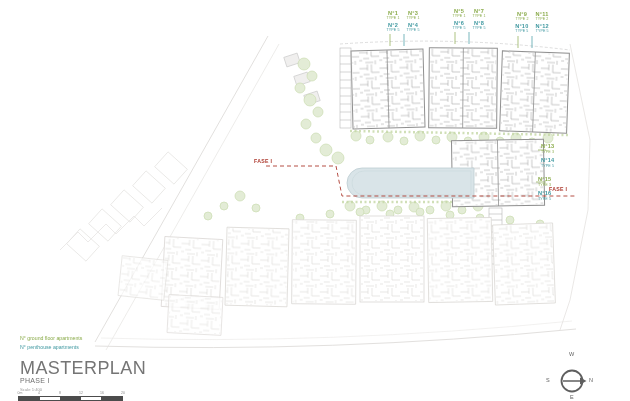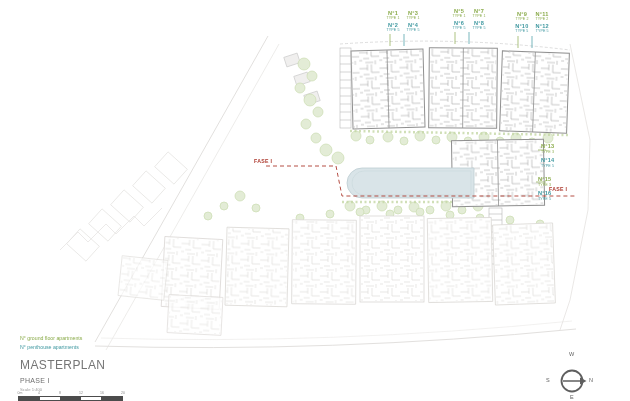--- a/index.html
+++ b/index.html
@@ -17,21 +17,21 @@
   
   .sg{position:absolute;display:flex;flex-direction:column;gap:3px;}
   .sc{display:flex;flex-direction:column;line-height:1.2;}
   
   .fase{position:absolute;color:#ad3a2f;font-size:5.2px;font-weight:bold;letter-spacing:.3px;}
   
   .legend{position:absolute;left:20px;top:334px;line-height:1.75;}
   .legend .lg{font-size:5.2px;color:#8aab4a;display:block;}
   .legend .lp{font-size:5.2px;color:#3f98a0;display:block;}
   
-  .title{position:absolute;left:20px;top:358px;font-size:12px;color:#757575;letter-spacing:.4px;}
+  .title{position:absolute;left:20px;top:358px;font-size:18px;color:#757575;letter-spacing:.4px;}
   .phase{position:absolute;left:20px;top:377px;font-size:7px;color:#6f6f6f;letter-spacing:.3px;}
   .scalenote{position:absolute;left:20px;top:386.5px;font-size:4.2px;color:#9a9a9a;}
   
   .sbar{position:absolute;left:18px;top:391px;width:105px;}
   .sbar .ticks{position:relative;height:5px;}
   .sbar .ticks span{position:absolute;font-size:3.5px;color:#8a8a8a;transform:translateX(-50%);}
   .sbar .bar{display:flex;height:2.6px;border:0.5px solid #4c4c4c;}
   .sbar .bar i{flex:1;display:block;}
   .sbar .bar i:nth-child(odd){background:#4c4c4c;}
   .sbar .bar i:nth-child(even){background:#ffffff;}

